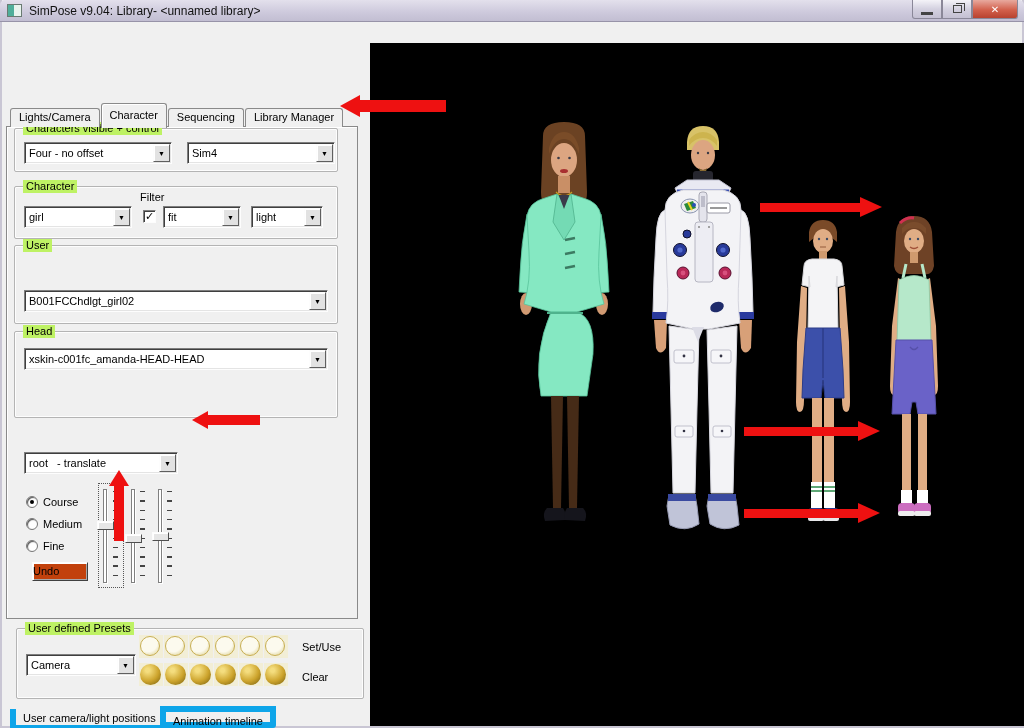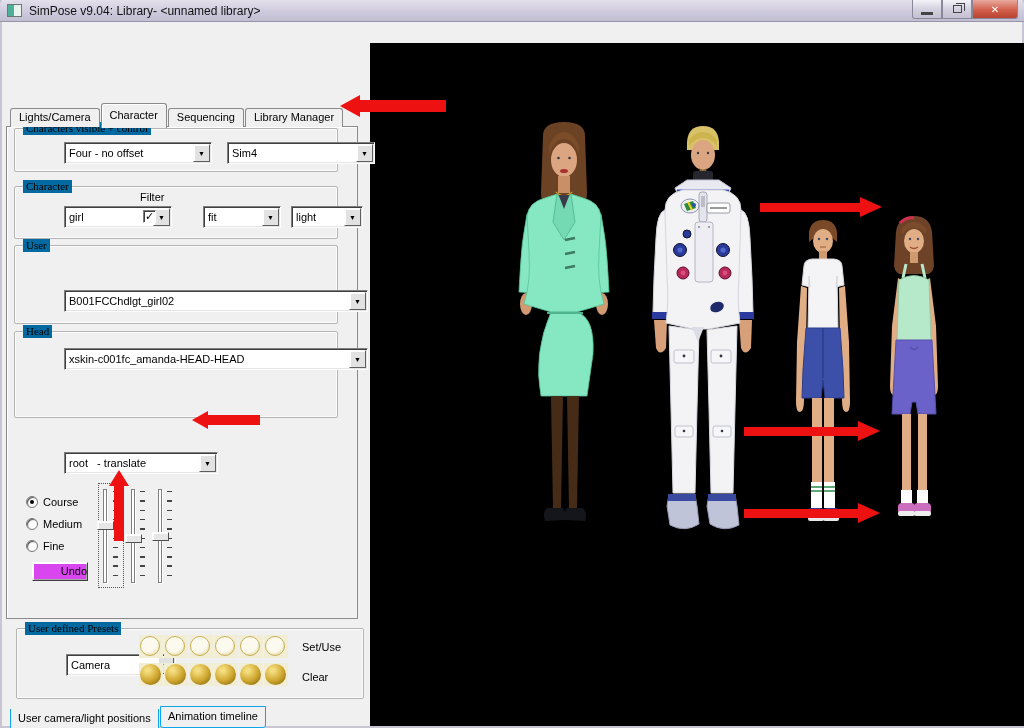--- a/index.html
+++ b/index.html
@@ -33,55 +33,55 @@
     background:linear-gradient(#fbfbfd,#eeeef4); border-bottom:1px solid #b9b6c6;
     display:flex; align-items:center; font-size:12px; color:#000; }
   .menu-item { padding:2px 10px; }
   .menu-help { position:absolute; right:6px; padding:2px 10px; }
 
   
   .panel { position:absolute; left:0; top:43px; width:302px; height:683px; background:#f0f0f0; }
 
   .group { position:absolute; border:1px solid #b4b4b4; border-radius:2px;
     box-shadow:inset 0 0 0 1px #fdfdfd; }
-  .group > .legend { position:absolute; top:-7px; left:8px; background:#0369a1; padding:0 3px;
-    font-size:11px; color:#000; line-height:13px;font-family:Liberation Serif, serif; }
+  .group > .legend { position:absolute; top:-7px; left:8px; background:#bef264; padding:0 3px;
+    font-size:11px; color:#000; line-height:13px; }
 
   
   .tabstrip { position:absolute; left:8px; top:59px; height:25px; display:flex; align-items:flex-end; z-index:3; }
   .tab { height:19px; padding:2px 8px 0 8px; font-size:11px; background:#f0f0f0;
     border:1px solid #8a8a8a; border-bottom:none; border-radius:3px 3px 0 0; margin-right:1px; white-space:nowrap; }
   .tab.sel { height:25px; padding-top:5px; background:#f0f0f0; box-shadow:inset 1px 1px 0 #fff;
     position:relative; z-index:4; margin-bottom:-1px; }
   .tabpage { position:absolute; left:4px; top:83px; width:352px; height:493px;
     border:1px solid #8a8a8a; box-shadow:inset 1px 1px 0 #fff; z-index:1; }
 
   
   .combo { position:absolute; height:22px; display:flex; background:#fff; border:1px solid;
     border-color:#7e7e7e #fdfdfd #fdfdfd #7e7e7e;
-    box-shadow:inset 1px 1px 0 #3f3f3f, inset -1px -1px 0 #e4e4e4;margin-left:40px; }
+    box-shadow:inset 1px 1px 0 #3f3f3f, inset -1px -1px 0 #e4e4e4; }
   .combo .val { flex:1; font-size:11px; line-height:18px; padding:1px 3px 0 4px; color:#000;
     white-space:nowrap; overflow:hidden; }
   .combo .btn { width:17px; margin:1px; background:#e2e2e2; border:1px solid;
     border-color:#fdfdfd #5f5f5f #5f5f5f #fdfdfd; box-shadow:inset 1px 1px 0 #fff;
     display:flex; align-items:center; justify-content:center; font-size:7px; color:#000; }
 
   .lbl { position:absolute; font-size:11px; color:#000; white-space:nowrap; }
 
   
   .chk { position:absolute; width:13px; height:13px; background:#fff; border:1px solid;
     border-color:#7e7e7e #fdfdfd #fdfdfd #7e7e7e; box-shadow:inset 1px 1px 0 #3f3f3f;
     font-size:11px; line-height:11px; text-align:center; color:#000; font-weight:bold; }
   .radio-row { position:absolute; display:flex; align-items:center; font-size:11px; }
   .radio { width:12px; height:12px; border-radius:50%; background:#fff; border:1px solid #777;
     box-shadow:inset 1px 1px 1px #555; margin-right:5px; position:relative; }
   .radio.on::after { content:""; position:absolute; left:3px; top:3px; width:4px; height:4px;
     border-radius:50%; background:#000; }
 
-  .pushbtn { position:absolute; font-size:11px; text-align:right; background:#d946ef;
+  .pushbtn { position:absolute; font-size:11px; text-align:left; background:#c2410c;
     border:1px solid; border-color:#fdfdfd #404040 #404040 #fdfdfd;
     box-shadow:inset 1px 1px 0 #fff, inset -1px -1px 0 #a9a9a9; padding-top:2px; }
 
   
   .slider-focus { position:absolute; border:1px dotted #555; }
   .slider-track { position:absolute; width:4px; background:#fff; border:1px solid #808080;
     box-shadow:1px 1px 0 #fff; }
   .slider-ticks { position:absolute; width:5px;
     background:repeating-linear-gradient(to bottom,#444 0 1.5px,transparent 1.5px 9.3px); }
   .slider-thumb { position:absolute; width:17px; height:9px; background:#e6e6e6; border:1px solid;
@@ -89,21 +89,21 @@
 
   
   .tile { position:absolute; width:24px; height:23px; background:#f2eed6; }
   .tile .ring { position:absolute; left:1px; top:1px; width:20px; height:20px; border-radius:50%;
     background:radial-gradient(circle at 40% 32%, #fcfaee 55%, #e8dfb0 80%, #b99a34 100%);
     border:1px solid #c8ae52; }
   .tile .ball { position:absolute; left:1px; top:1px; width:21px; height:21px; border-radius:50%;
     background:radial-gradient(circle at 36% 30%, #f4dd7e 10%, #cda42d 55%, #7d6410 95%); }
 
   
-  .btab { position:absolute; font-size:11px; background:#f0f0f0; border:1px solid #0ea5e9;
+  .btab { position:absolute; font-size:11px; background:#f0f0f0; border:6px solid #0ea5e9;
     padding:3px 7px 0 7px; height:22px; white-space:nowrap; }
   .btab.sel { border-top:none; z-index:2; }
   .btab.unsel { border-radius:0 0 3px 3px; z-index:3; }
 
   
   .viewport { position:absolute; left:368px; top:43px; width:654px; height:683px; background:#000; }
   .fig { position:absolute; }
 
   
   .arr { position:absolute; z-index:9; }

